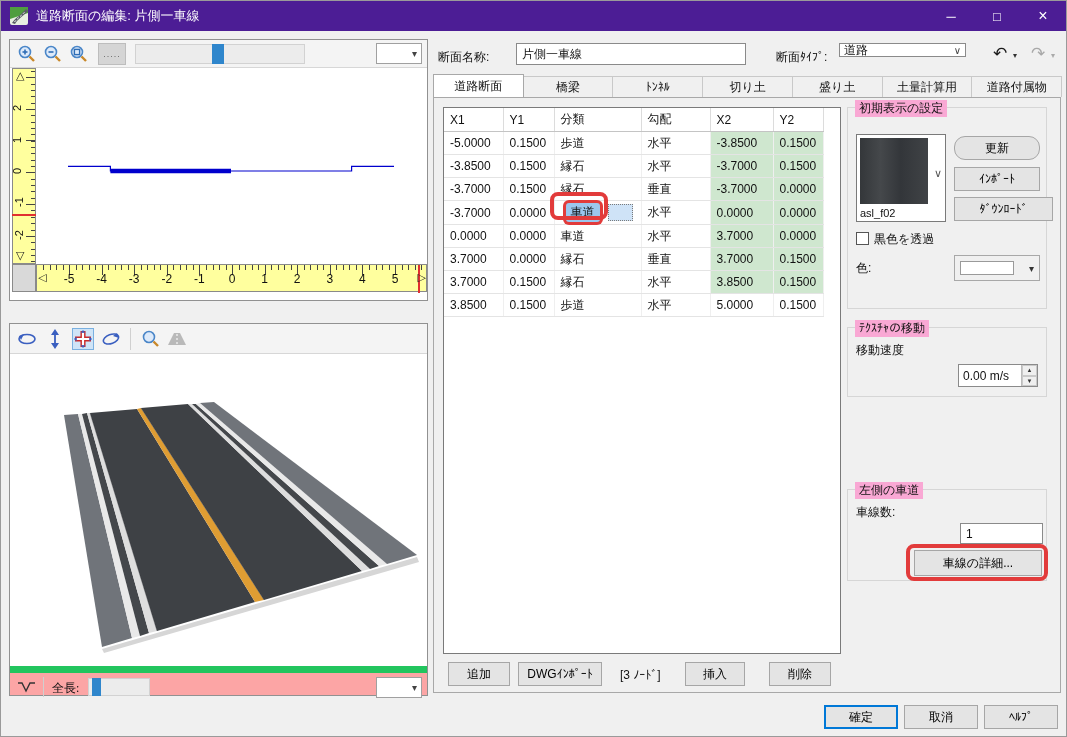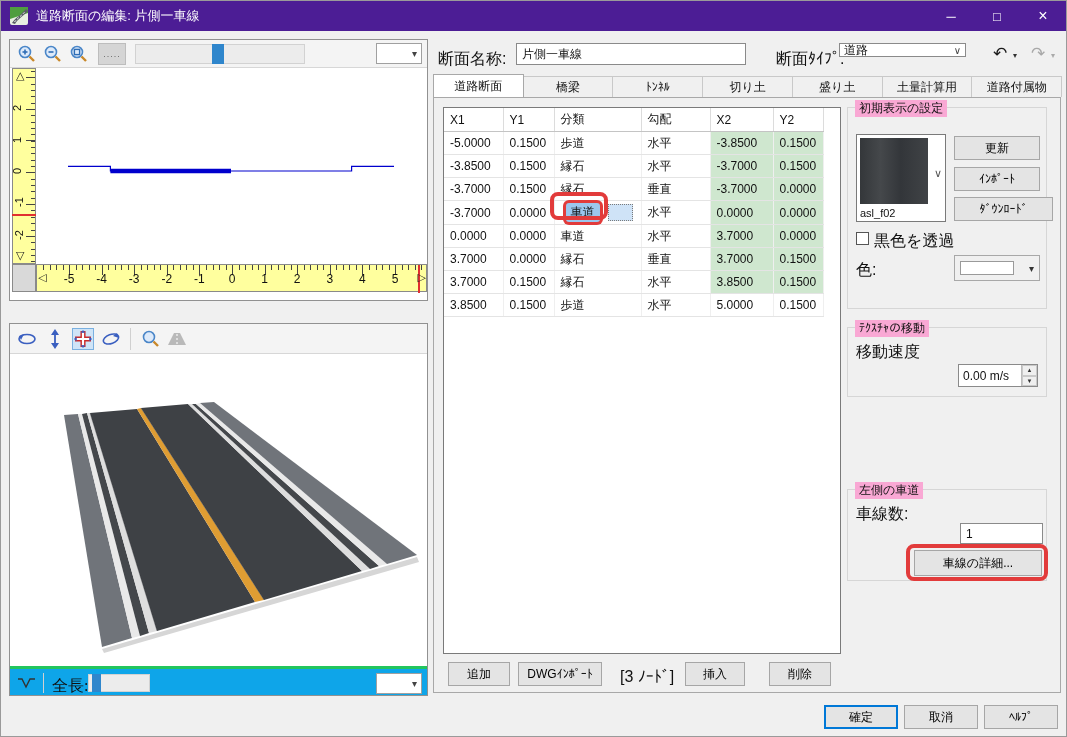--- a/index.html
+++ b/index.html
@@ -15,21 +15,21 @@
   .wbtn { width:46px; height:30px; color:#fff; display:flex; align-items:center; justify-content:center; font-size:13px; cursor:default; }
 
   
   .btn { position:absolute; background:#e4e4e4; border:1px solid #a6a6a6; font-size:12px; display:flex; align-items:center; justify-content:center; font-family:inherit; }
   .btn.default { border:1px solid #0078d7; box-shadow:inset 0 0 0 1px #0078d7; }
   .tfield { position:absolute; background:#fff; border:1px solid #8a8a8a; font-size:12px; padding:2px 5px; display:flex; align-items:center; }
   .combo { position:absolute; background:#fff; border:1px solid #a0a0a0; display:flex; align-items:center; justify-content:space-between; padding:0 4px; font-size:12px; }
   .combo .caret { color:#444; font-size:10px; }
   .groupbox { position:absolute; border:1px solid #d6d6d6; }
   .groupbox > .gtitle { position:absolute; top:-8px; left:7px; background:#f9a8d4; padding:0 4px; font-size:12px; }
-  .lbl { position:absolute; font-size:16px; }
+  .lbl { position:absolute; font-size:12px; }
   .spinner { position:absolute; background:#fff; border:1px solid #8a8a8a; display:flex; }
   .spinner .sval { flex:1; display:flex; align-items:center; padding:0 4px; font-size:12px; }
   .spinner .sarrows { width:16px; border-left:1px solid #bbb; display:flex; flex-direction:column; }
   .spinner .sarrows div { flex:1; background:#efefef; border:1px solid #c9c9c9; font-size:6px; color:#333; display:flex; align-items:center; justify-content:center; }
   .checkbox { position:absolute; width:13px; height:13px; background:#fff; border:1px solid #555; }
   .sep { background:#d0d0d0; }
 
   
   .panel { position:absolute; border:1px solid #919191; background:#fff; }
   .ptoolbar { position:relative; height:28px; background:#f4f4f4; border-bottom:1px solid #d7d7d7; }
@@ -55,21 +55,21 @@
       repeating-linear-gradient(to right,#444 0 1px,transparent 1px 32.6px);
     background-size:100% 5px,100% 10px; background-position:left 5.9px top 0,left 32px top 0; background-repeat:no-repeat,no-repeat; }
   .hruler .htick { position:absolute; top:7px; font-size:12px; transform:translateX(-50%); }
   .hruler .rtri { position:absolute; top:6px; font-size:11px; color:#222; }
   .hredline { position:absolute; top:0; right:6px; width:2px; height:28px; background:#e03030; }
   .rulercorner { position:absolute; left:2px; top:196px; width:24px; height:28px; background:#d9d9d9; border:1px solid #8a8a8a; }
   .plotcanvas { position:absolute; left:26px; top:0; width:389px; height:196px; }
 
   
   .viewport3d { position:relative; width:100%; height:312px; background:#fff; }
-  .bbar { position:relative; height:29px; background:#0ea5e9; border-top:3px solid #22c55e;font-family:Liberation Serif, serif; }
+  .bbar { position:relative; height:29px; background:#fca5a5; border-top:7px solid #22c55e;font-family:Liberation Serif, serif; }
 
   
   .tabs { position:absolute; left:432px; top:73px; width:628px; height:23px; display:flex; align-items:flex-end; }
   .tab { flex:1; height:21px; background:#f0f0f0; border:1px solid #c9c9c9; border-bottom:none; display:flex; align-items:center; justify-content:center; font-size:12px; margin-right:-1px; }
   .tab.active { height:23px; background:#fff; border:1px solid #a8a8a8; border-bottom:none; position:relative; z-index:2; }
   .tabpage { position:absolute; left:432px; top:96px; width:628px; height:596px; background:#f0f0f0; border:1px solid #a8a8a8; }
 
   
   .gridwrap { position:absolute; left:9px; top:9px; width:398px; height:547px; background:#fff; border:1px solid #7a7a7a; overflow:hidden; }
   table.grid { border-collapse:collapse; table-layout:fixed; width:379px; }
@@ -394,21 +394,21 @@
     <button class="btn" style="left:335px; top:564px; width:62px; height:24px;">削除</button>
 
     <div class="groupbox" style="left:413px; top:9px; width:200px; height:202px;">
       <span class="gtitle">初期表示の設定</span>
       <span class="lbl" style="left:22px; top:6px;margin-top:19px;">ﾃｸｽﾁｬ</span>
       <div class="texbox">
         <div class="texpreview"></div>
         <span class="texchev">∨</span>
         <span class="texcaption">asl_f02</span>
       </div>
-      <button class="btn" style="left:106px; top:28px; width:86px; height:24px;">更新</button>
+      <button class="btn" style="left:106px; top:28px; width:86px; height:24px;border-radius:11px;">更新</button>
       <button class="btn" style="left:106px; top:59px; width:86px; height:24px;">ｲﾝﾎﾟｰﾄ</button>
       <button class="btn" style="left:106px; top:89px; width:99px; height:24px;">ﾀﾞｳﾝﾛｰﾄﾞ</button>
       <div class="checkbox" style="left:8px; top:124px;"></div>
       <span class="lbl" style="left:26px; top:123px;">黒色を透過</span>
       <span class="lbl" style="left:8px; top:152px;">色:</span>
       <div class="colorcombo" style="left:106px; top:147px; width:86px; height:26px;">
         <div class="colorswatch"></div>
         <span class="caret">▾</span>
       </div>
     </div>

